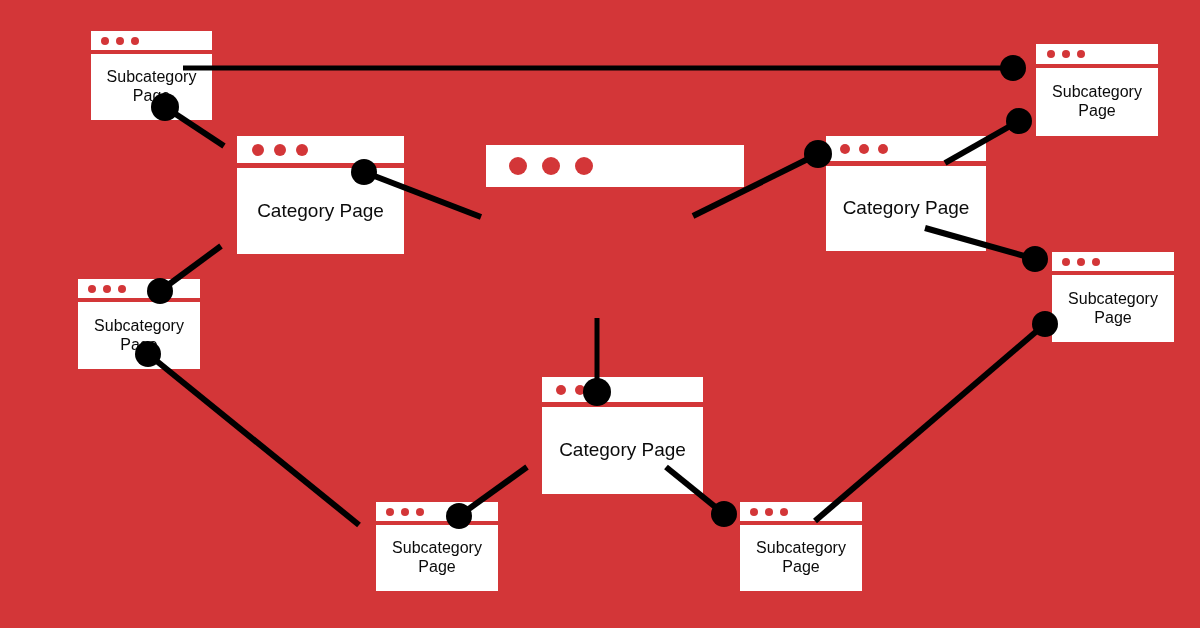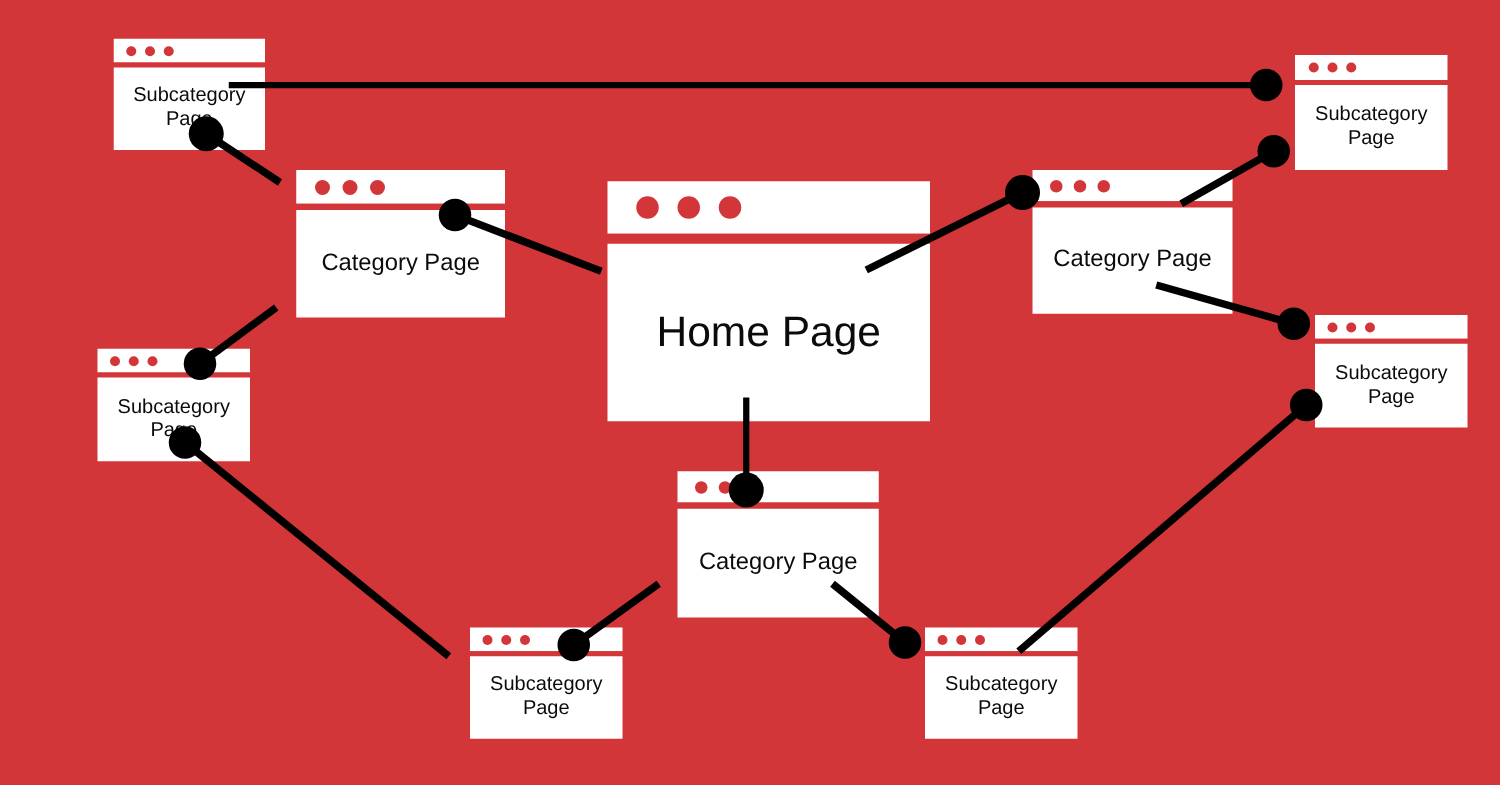--- a/index.html
+++ b/index.html
@@ -118,23 +118,20 @@
           <span class="label">Subcategory<br>Page</span>
         </div>
       </div>
       <div class="window" style="left: 458px; top: 145px; width: 258px; height: 192px;">
         <div class="titlebar" style="height: 42px; padding-left: 23px;">
           <span class="dot" style="width: 18px; height: 18px; margin-right: 15px;"></span>
           <span class="dot" style="width: 18px; height: 18px; margin-right: 15px;"></span>
           <span class="dot" style="width: 18px; height: 18px; margin-right: 15px;"></span>
         </div>
         <div class="gap" style="height: 8px;"></div>
-        <div class="body" style="font-size: 34px;">
-          <span class="label">Home Page</span>
-        </div>
       </div>
       <div class="window" style="left: 798px; top: 136px; width: 160px; height: 115px;">
         <div class="titlebar" style="height: 25px; padding-left: 14px;">
           <span class="dot" style="width: 10px; height: 10px; margin-right: 9px;"></span>
           <span class="dot" style="width: 10px; height: 10px; margin-right: 9px;"></span>
           <span class="dot" style="width: 10px; height: 10px; margin-right: 9px;"></span>
         </div>
         <div class="gap" style="height: 5px;"></div>
         <div class="body" style="font-size: 19px;">
           <span class="label">Category Page</span>

